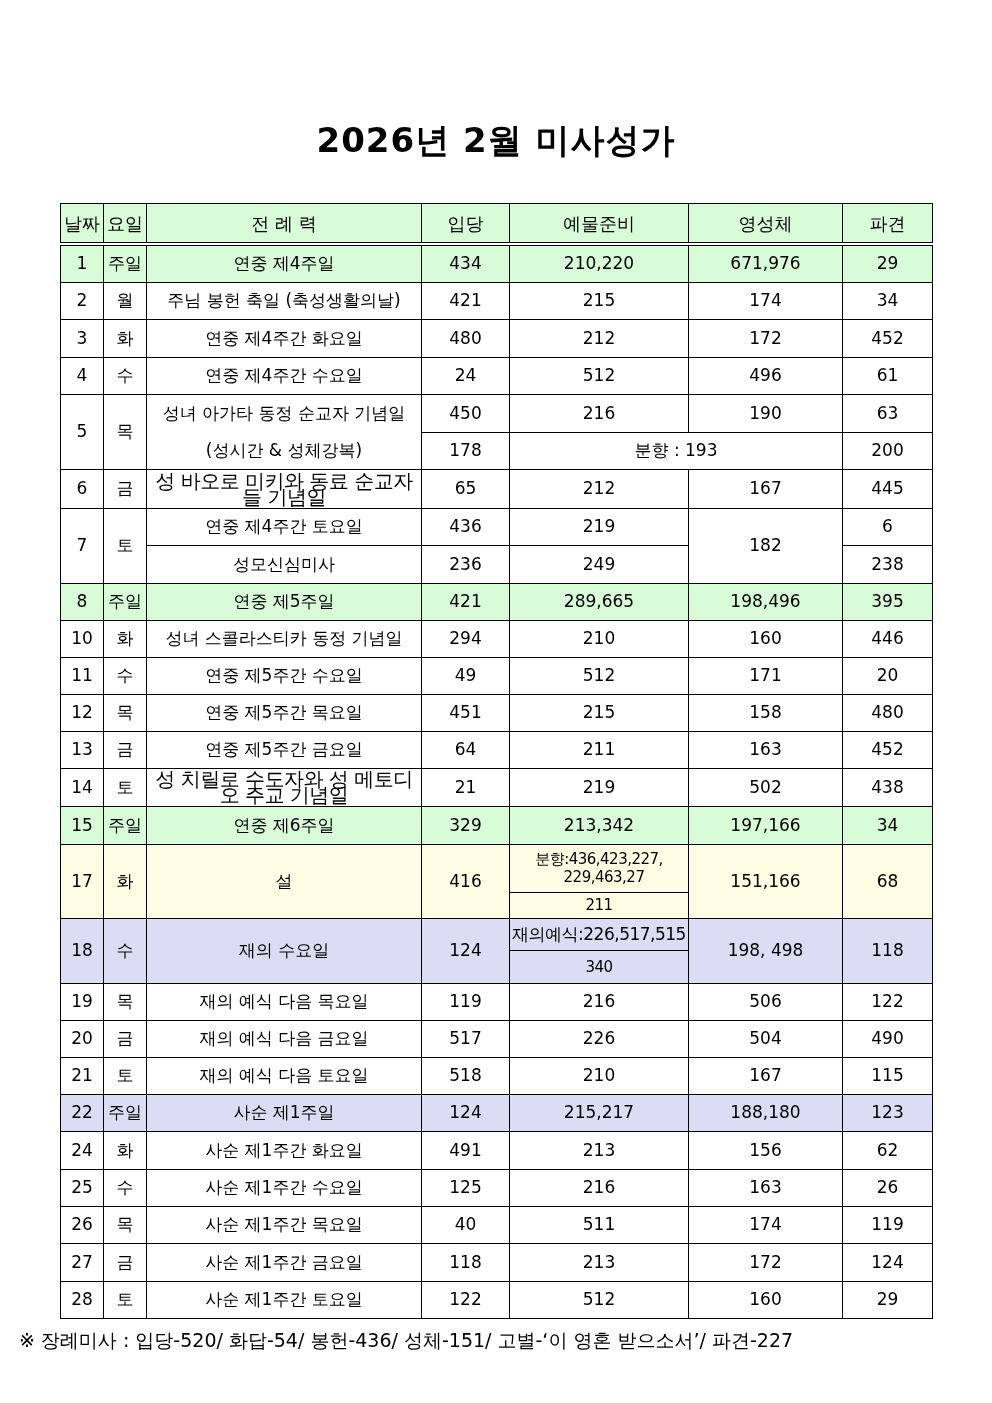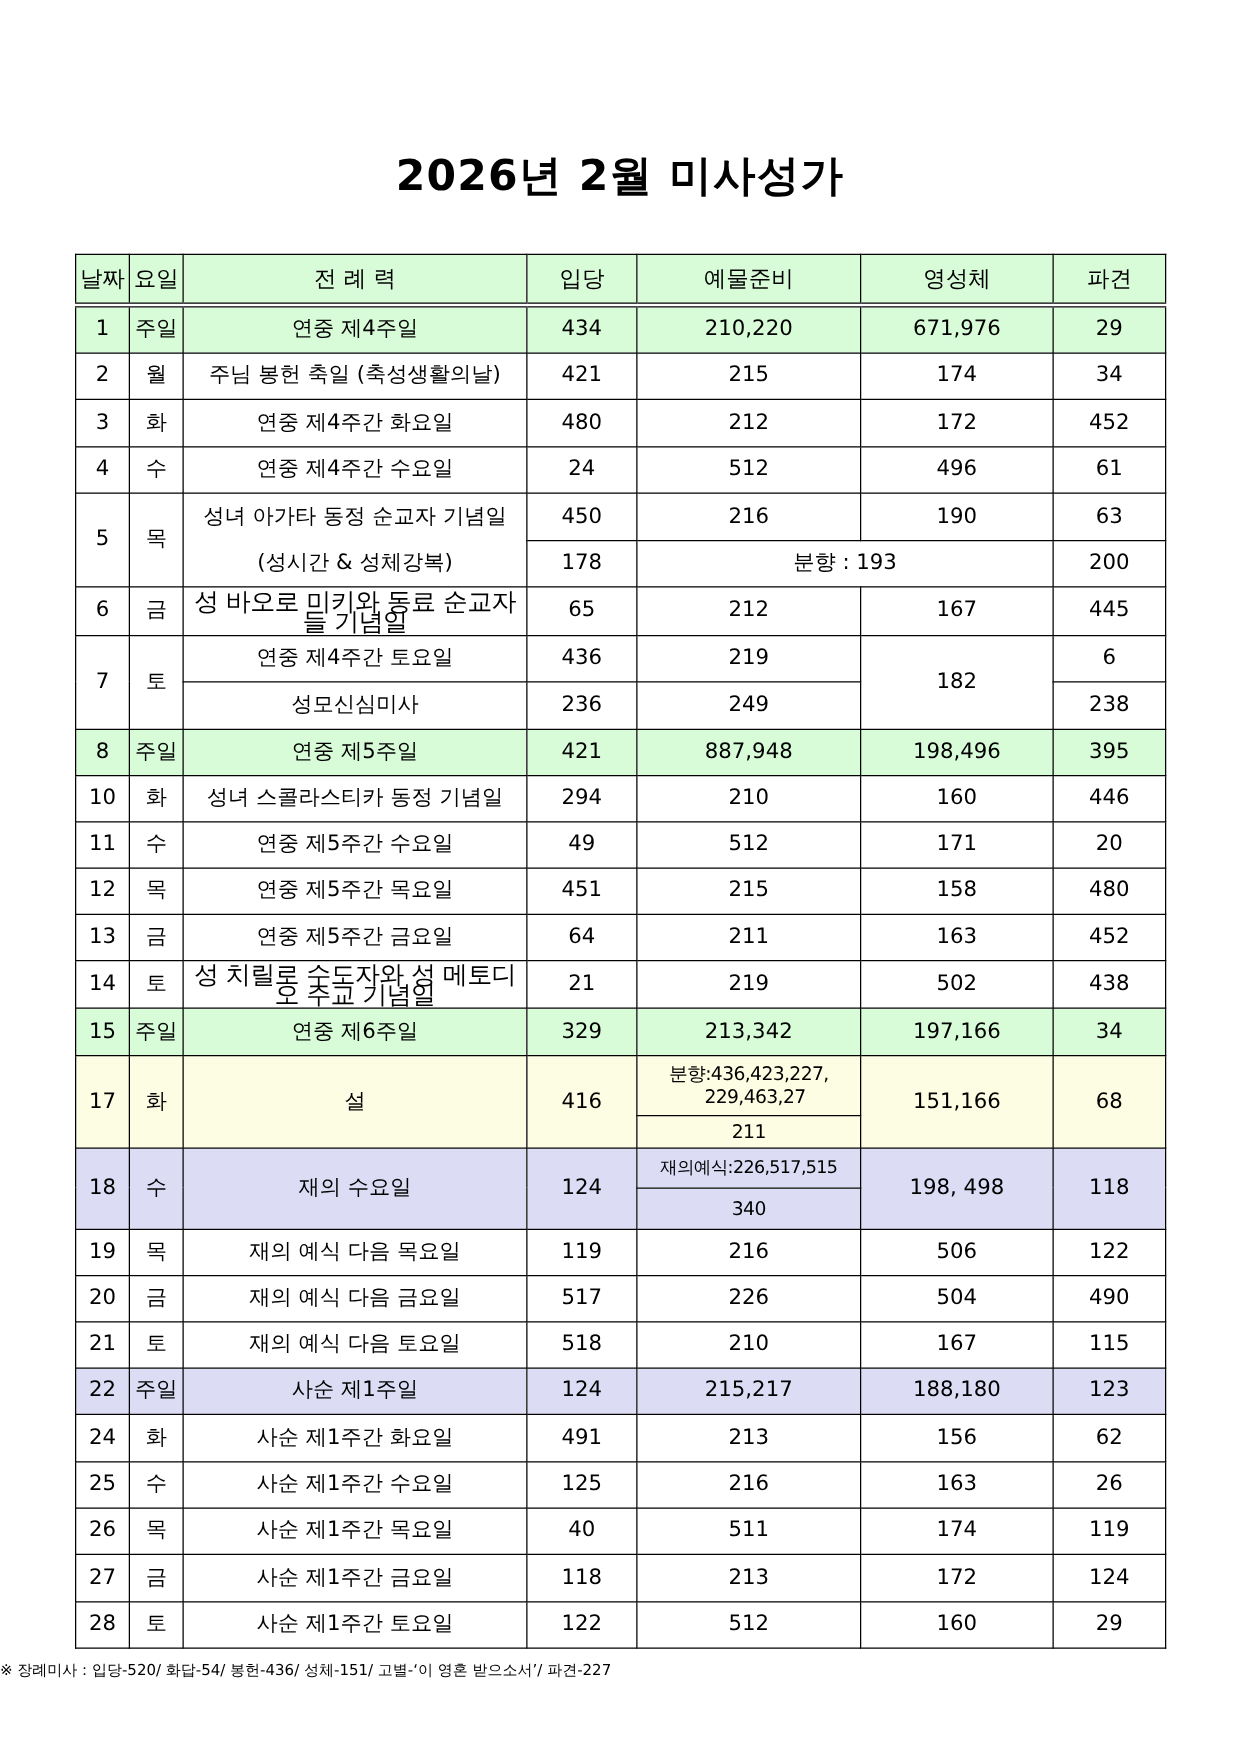--- a/index.html
+++ b/index.html
@@ -6,21 +6,21 @@
   body { width:992px; height:1403px; position:relative; font-family:"DejaVu Sans","Liberation Sans",sans-serif; color:#000; }
   .title { position:absolute; top:118px; left:0; width:992px; text-align:center; font-size:34px; font-weight:bold; letter-spacing:1px; }
   table { position:absolute; top:203px; left:60px; border-collapse:collapse; table-layout:fixed; width:872px; }
   td, th { border:1px solid #000; text-align:center; vertical-align:middle; font-size:17px; padding:0; font-weight:normal; line-height:19px; overflow:hidden; }
   th { background:#d8fbd8; height:38px; font-size:18px; border-bottom:4px double #000;margin-top:40px; }
   tr.green td { background:#d8fbd8; }
   tr.yellow td { background:#fdfde3; }
   tr.purple td { background:#dcdcf5; }
   .tight { font-size:20px; line-height:16px; letter-spacing:-0.5px; }
   .small { font-size:15px; line-height:18px; letter-spacing:-0.5px; }
-  .footnote { position:absolute; top:1328px; left:0; width:812px; text-align:left; font-size:12px; }
+  .footnote { position:absolute; top:1328px; left:0; width:812px; text-align:center; font-size:19px; }
 </style>
 </head>
 <body>
 
 <div class="title">2026년 2월 미사성가</div>
 
 <table>
   <colgroup>
     <col style="width:43px">
       <col style="width:43px">
@@ -119,21 +119,21 @@
       <td>성모신심미사</td>
       <td>236</td>
       <td>249</td>
       <td>238</td>
     </tr>
     <tr class="green" style="height:37px">
       <td>8</td>
       <td>주일</td>
       <td>연중 제5주일</td>
       <td>421</td>
-      <td>887,948</td>
+      <td>289,665</td>
       <td>198,496</td>
       <td>395</td>
     </tr>
     <tr style="height:37px">
       <td>10</td>
       <td>화</td>
       <td>성녀 스콜라스티카 동정 기념일</td>
       <td>294</td>
       <td>210</td>
       <td>160</td>
@@ -199,21 +199,21 @@
     </tr>
     <tr class="yellow" style="height:26px">
       <td class="small">211</td>
     </tr>
 
     <tr class="purple" style="height:32px">
       <td rowspan="2">18</td>
       <td rowspan="2">수</td>
       <td rowspan="2">재의 수요일</td>
       <td rowspan="2">124</td>
-      <td class="small" style="font-size:14px;">재의예식:226,517,515</td>
+      <td class="small" style="font-size:17px;">재의예식:226,517,515</td>
       <td rowspan="2">198, 498</td>
       <td rowspan="2">118</td>
     </tr>
     <tr class="purple" style="height:33px">
       <td class="small">340</td>
     </tr>
     <tr style="height:37px">
       <td>19</td>
       <td>목</td>
       <td>재의 예식 다음 목요일</td>

